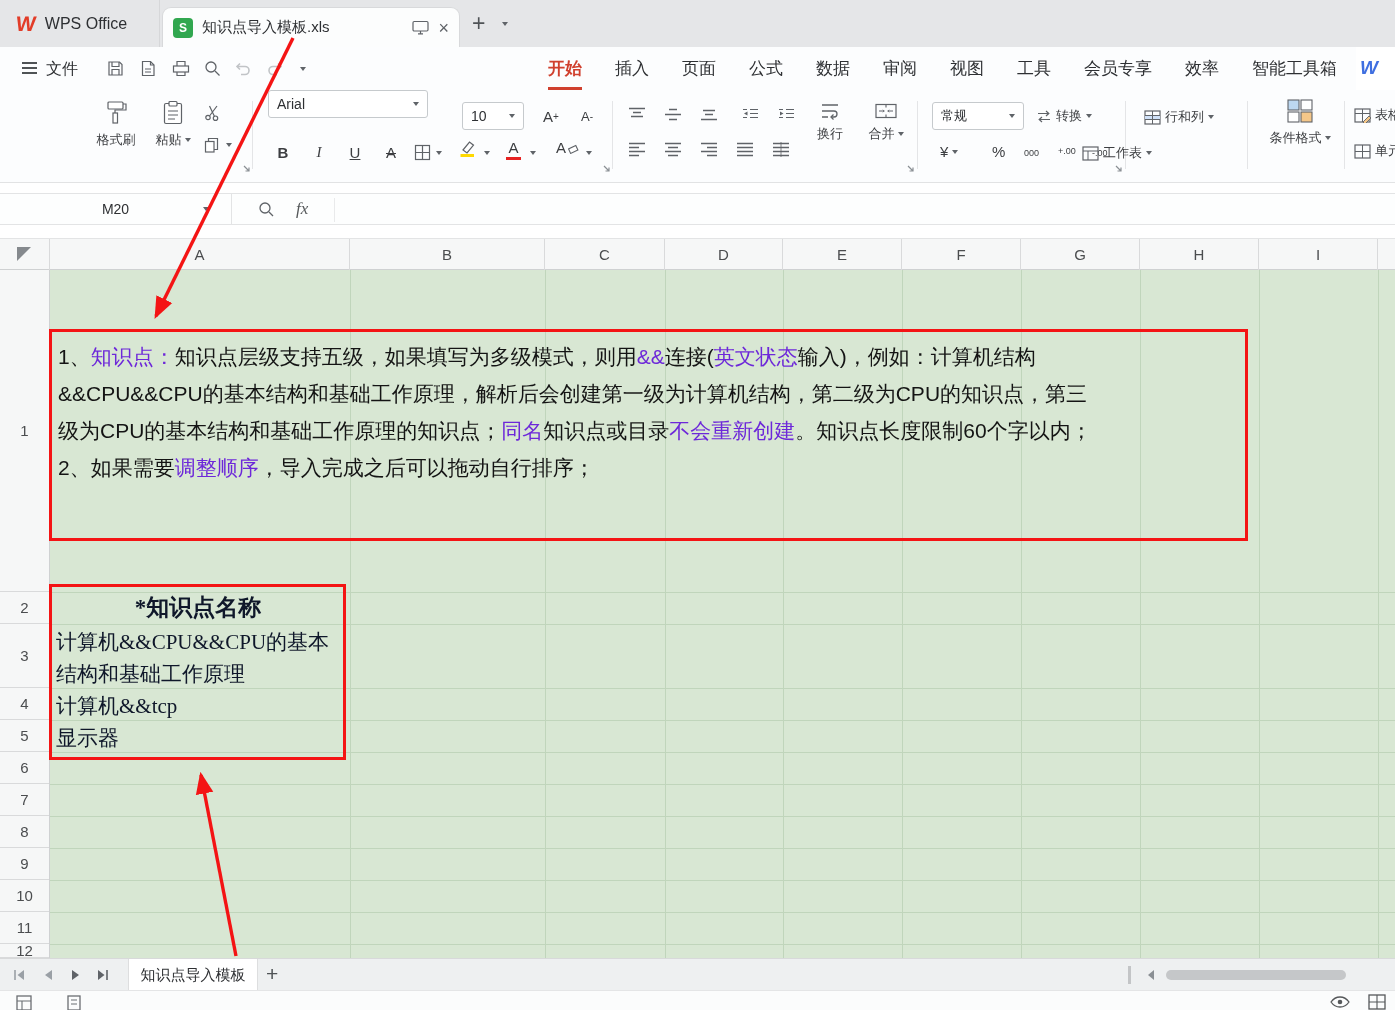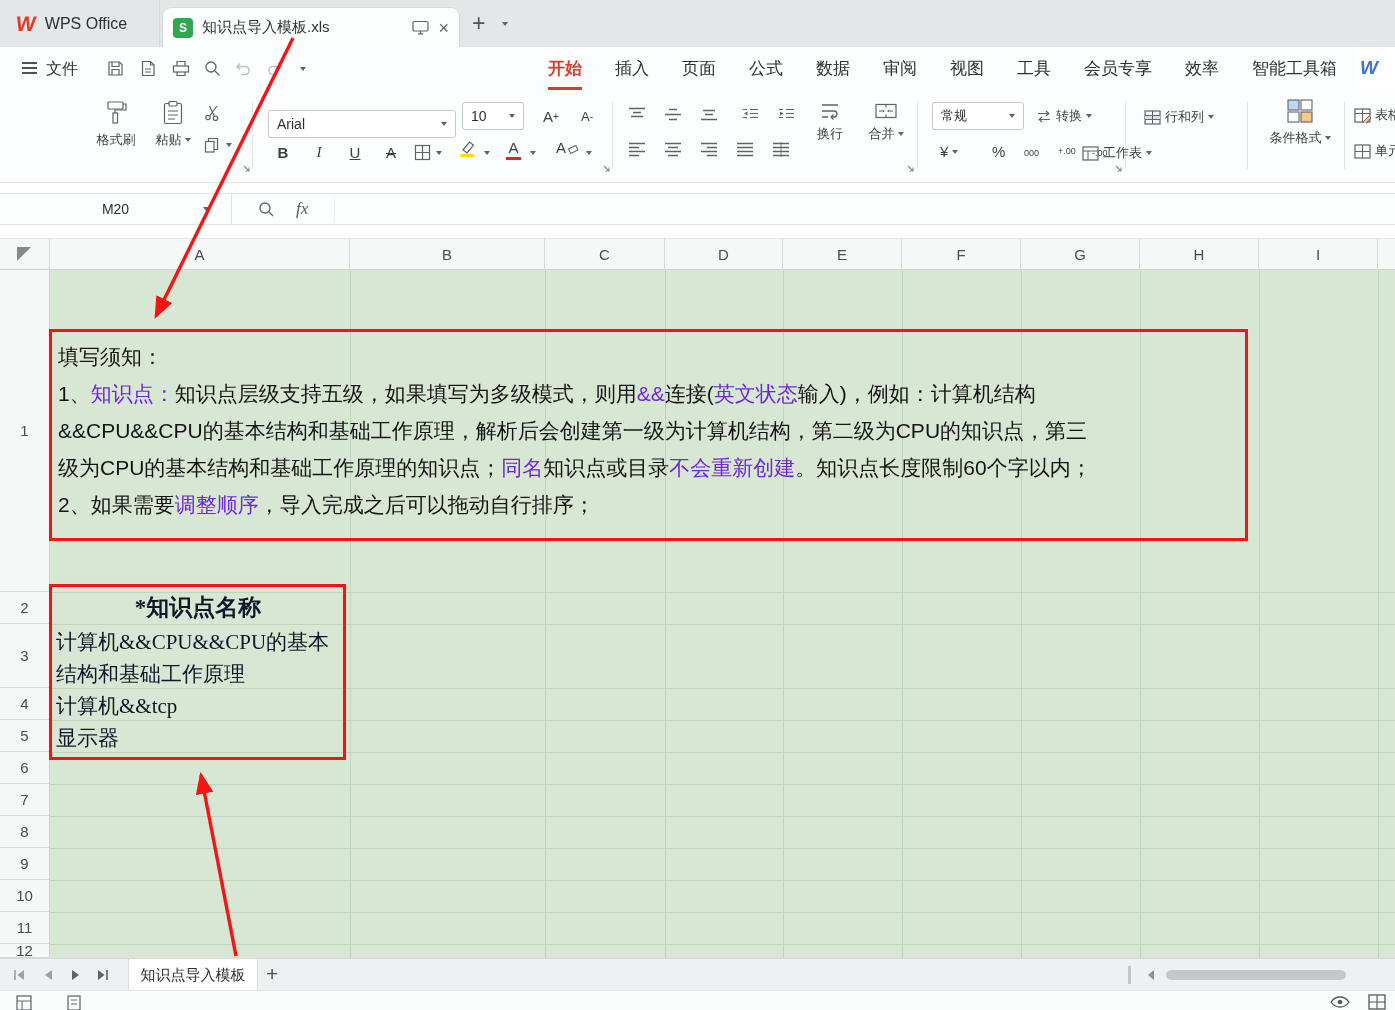--- a/index.html
+++ b/index.html
@@ -189,21 +189,21 @@
   <span style="position:absolute;left:204px;top:47px">
       <svg width="15" height="16" viewBox="0 0 15 16">
         <rect x="1.5" y="4.5" width="8.5" height="10.5" fill="#fff" stroke="#5f6368" stroke-width="1.2"></rect>
         <path d="M4.5 4.5v-3h9v11h-3.5" fill="none" stroke="#5f6368" stroke-width="1.2"></path>
       </svg>
     </span>
   <span class="chev" style="position:absolute;left:226px;top:53px"></span>
 
   <i class="sep" style="left:252px"></i>
 
-  <div class="combo" style="left:268px;top:20px;width:188px">
+  <div class="combo" style="left:268px;top:0;width:160px">
     <span>Arial</span>
       <span class="chev"></span>
   </div>
   <div class="combo" style="left:462px;top:12px;width:62px">
     <span>10</span>
       <span class="chev"></span>
   </div>
   <div class="tbtn" style="left:536px;top:14px;width:30px;height:24px">
       <span class="letterA">A</span>
       <sup style="font-size:10px">+</sup>
@@ -502,21 +502,20 @@
     <div class="rown" style="height:32px">7</div>
     <div class="rown" style="height:32px">8</div>
     <div class="rown" style="height:32px">9</div>
     <div class="rown" style="height:32px">10</div>
     <div class="rown" style="height:32px">11</div>
     <div class="rown" style="height:14px">12</div>
   </div>
 </div>
 
 <div class="notice">
-  <div><span>填写须知：</span></div>
   <div>
     <span>1、</span><span class="red">知识点：</span><span>知识点层级支持五级，如果填写为多级模式，则用</span><span class="red">&amp;&amp;</span><span>连接(</span><span class="red">英文状态</span><span>输入)，例如：计算机结构</span>
   </div>
   <div>
     <span>&amp;&amp;CPU&amp;&amp;CPU的基本结构和基础工作原理，解析后会创建第一级为计算机结构，第二级为CPU的知识点，第三</span>
   </div>
   <div>
     <span>级为CPU的基本结构和基础工作原理的知识点；</span><span class="red">同名</span><span>知识点或目录</span><span class="red">不会重新创建</span><span>。知识点长度限制60个字以内；</span>
   </div>
   <div>

